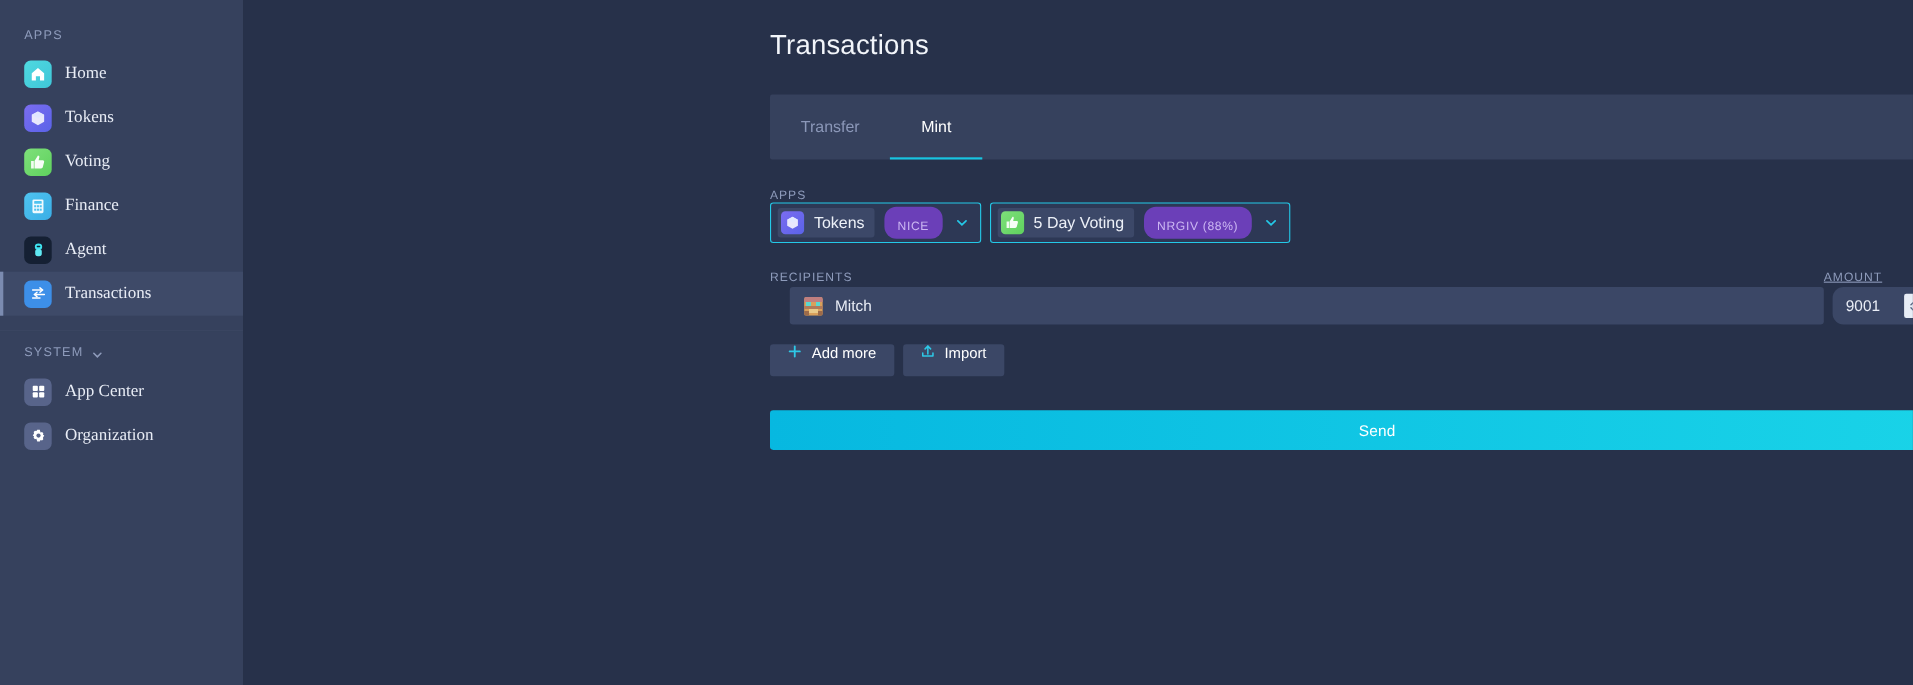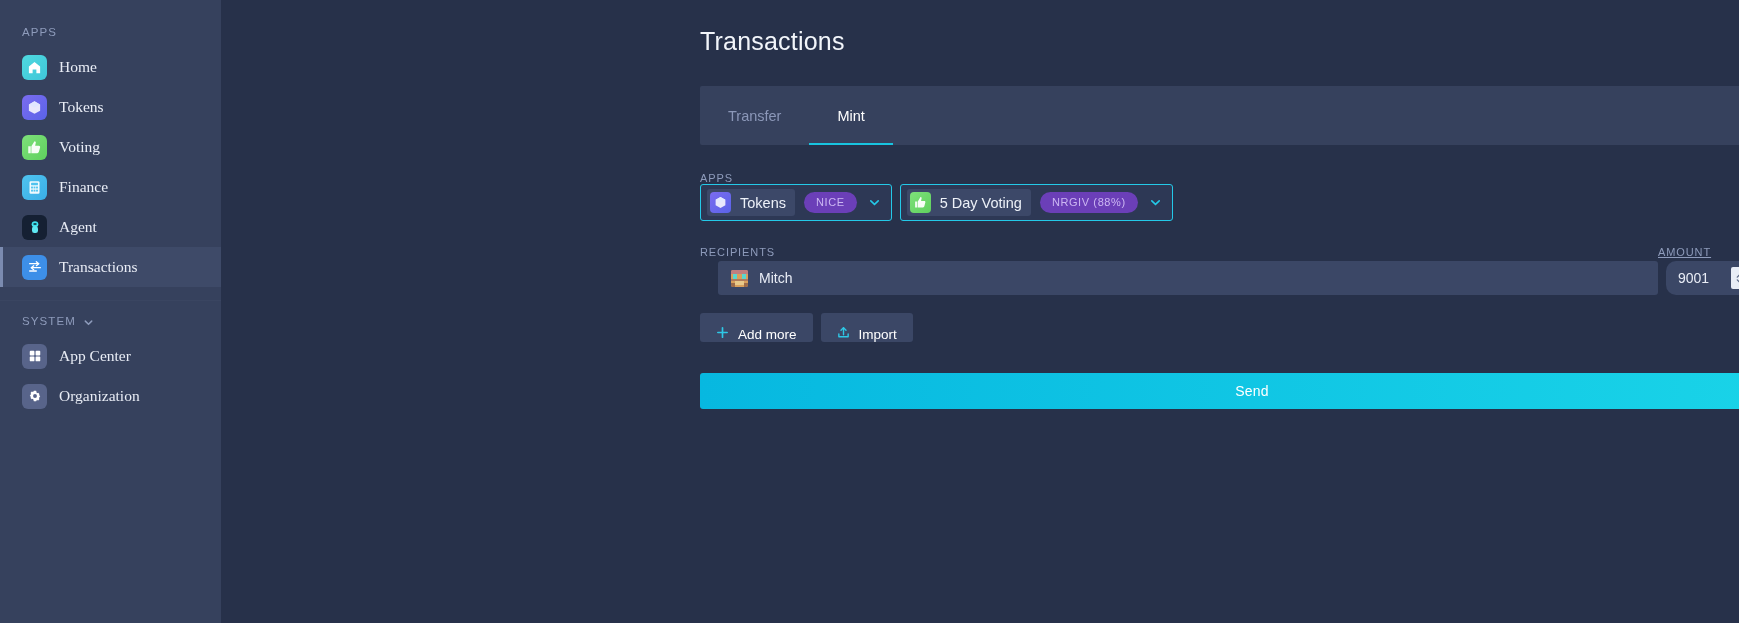--- a/index.html
+++ b/index.html
@@ -181,21 +181,21 @@
     font-size: 14.5px;
     color: #edf1f8;
     white-space: nowrap;
   }
   .badge {
     background: #6b3fb8;
     color: #cbb6f2;
     font-size: 11px;
     letter-spacing: 0.6px;
     border-radius: 11px;
-    padding: 4px 12px 5px;
+    padding: 12px 12px 5px;
     white-space: nowrap;
   }
   .chev {
     width: 13px; height: 13px;
     display: flex; align-items: center; justify-content: center;
     margin-left: 2px;
   }
 
   
   .recip-label { left: 479px; top: 246px; }
@@ -263,21 +263,21 @@
     left: 479px;
     top: 313px;
     display: flex;
     gap: 8px;
   }
   .act-btn {
     height: 29px;
     background: #3b4766;
     border-radius: 3px;
     display: flex;
-    align-items: flex-end;
+    align-items: flex-start;
     gap: 9px;
     padding: 0 16px;
     font-size: 13.5px;
     color: #ffffff;
     cursor: pointer;
     border: none;
     font-family: "Liberation Sans", sans-serif;
   }
 
   .send-btn {

